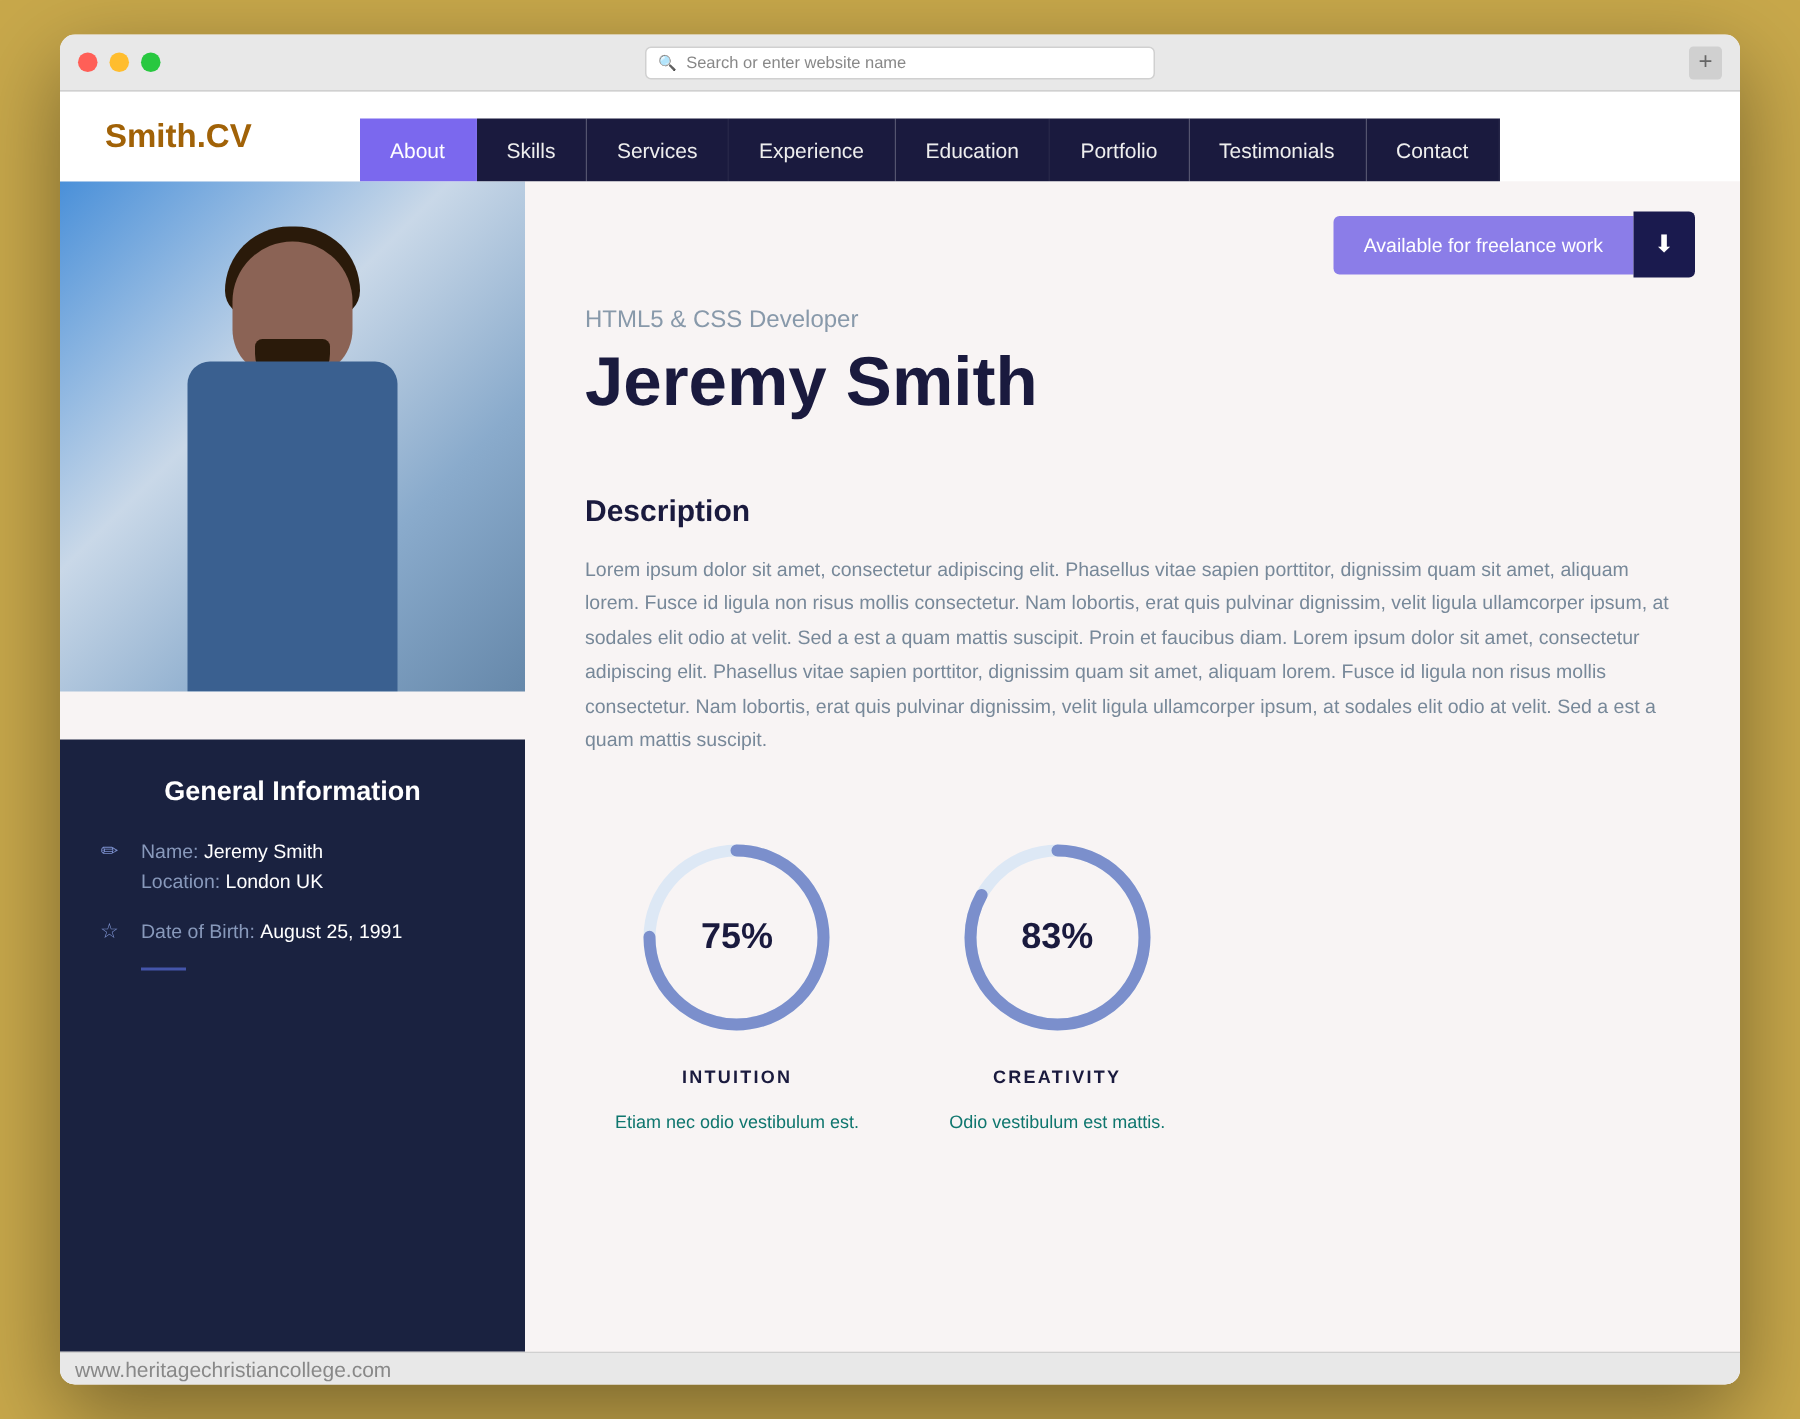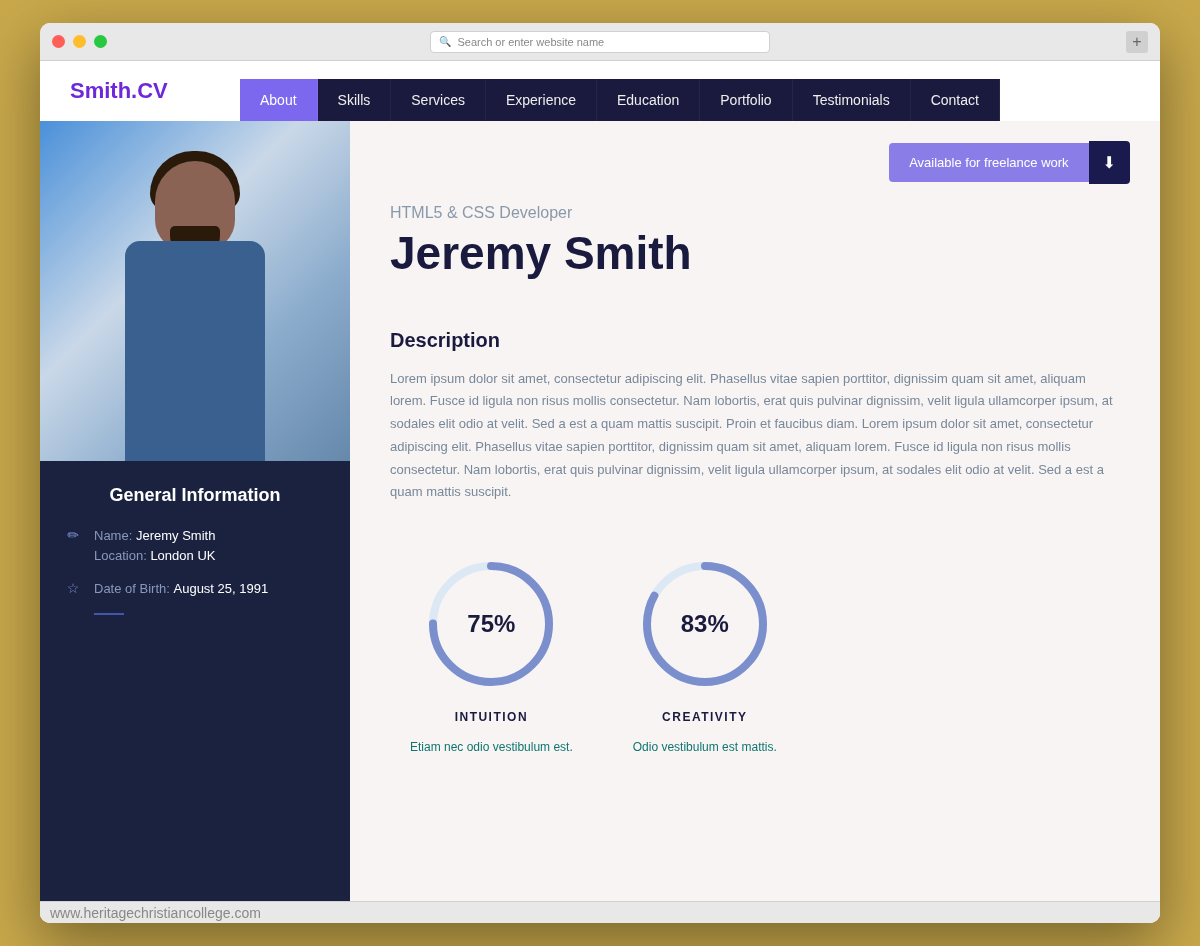--- a/index.html
+++ b/index.html
@@ -96,21 +96,21 @@
       align-items: stretch;
       height: 60px;
     }
 
     .site-logo {
       display: flex;
       align-items: center;
       padding: 0 30px;
       font-size: 22px;
       font-weight: 800;
-      color: #6d28d9;
+      color: #a16207;
       min-width: 200px;
     }
 
     .site-nav {
       display: flex;
       align-items: stretch;
       flex: 1;
       margin-top: 18px;
     }
 
@@ -138,20 +138,21 @@
       display: flex;
       min-height: 780px;
     }
 
     
     .sidebar {
       width: 310px;
       min-width: 310px;
       display: flex;
       flex-direction: column;
+      gap: 32px;
     }
 
     .profile-photo {
       width: 310px;
       height: 340px;
       background: linear-gradient(135deg, #4a90d9 0%, #c9d8e8 40%, #8aabcc 70%, #6688aa 100%);
       position: relative;
       overflow: hidden;
     }
 

